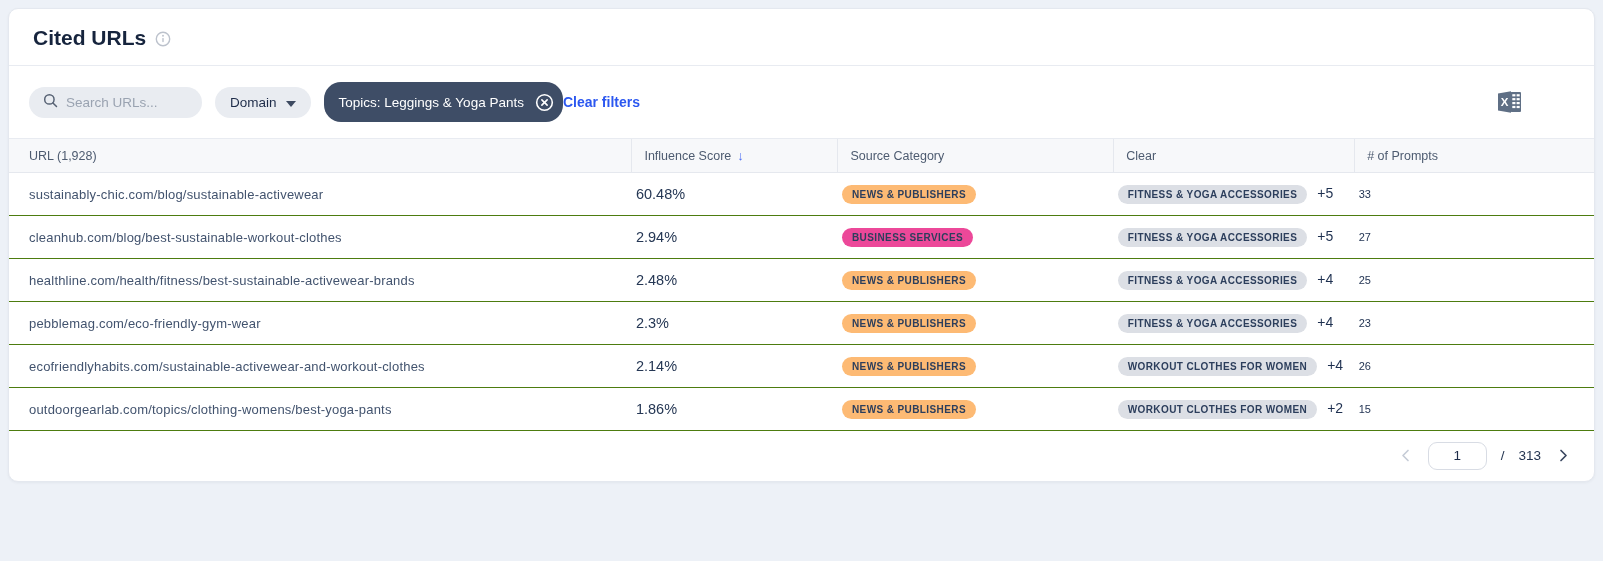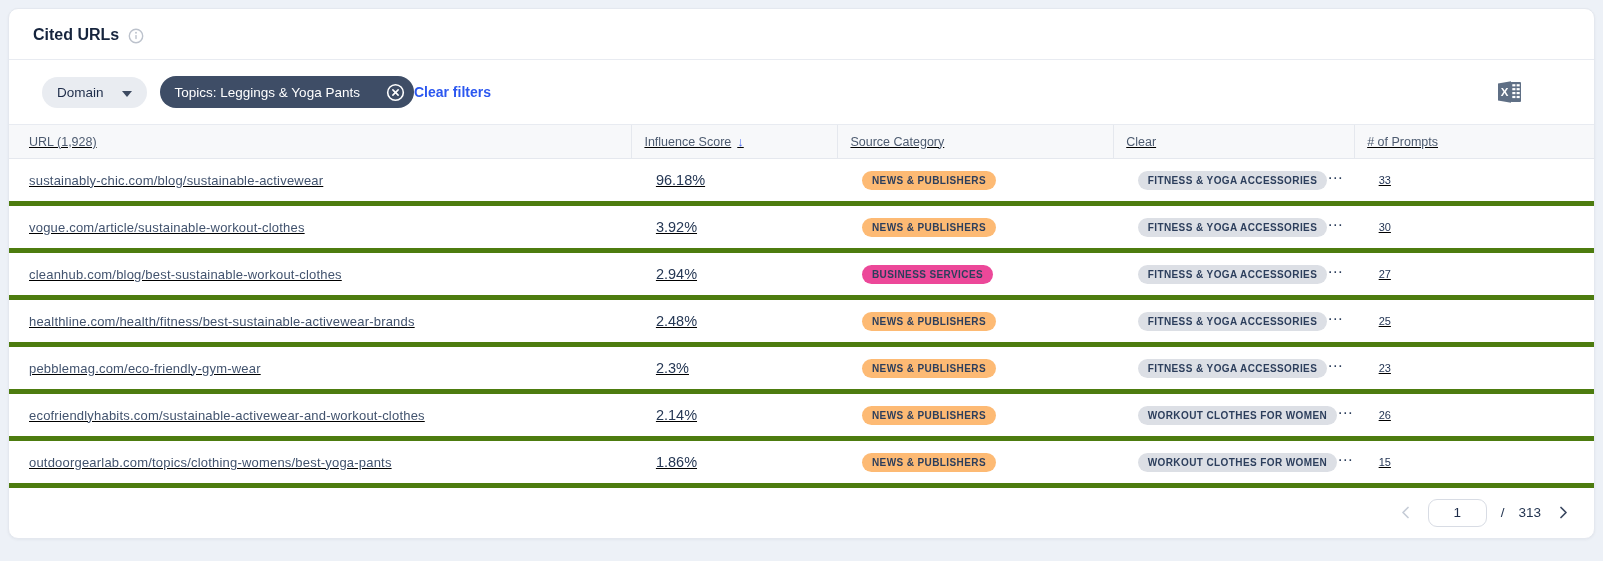--- a/index.html
+++ b/index.html
@@ -12,75 +12,75 @@
     box-shadow: 0 1px 3px rgba(20,35,60,.05);
     overflow: hidden;
     min-width: 1200px;
   }
   
   .card-header {
     display: flex; align-items: center; gap: 9px;
     padding: 17px 24px 15px 24px;
     border-bottom: 1px solid #e8ebf1;
   }
-  .card-title { font-size: 16px; font-weight: 700; color: #16243d; }
+  .card-title { font-size: 21px; font-weight: 700; color: #16243d; }
   .info-icon { display: inline-flex; margin-top: 2px; }
   
   .filter-bar {
     display: flex; align-items: center;
     padding: 16px 20px;
     border-bottom: 1px solid #e8ebf1;
   }
   .search-box {
     display: flex; align-items: center; gap: 8px;
     background: #e9ecf1; border-radius: 16px;
     height: 31px; width: 173px; padding: 0 14px;
   }
   .search-box input {
     border: none; outline: none; background: transparent;
     font-size: 13.5px; color: #1e2c49; width: 100%;
     font-family: "Liberation Sans", sans-serif;
   }
   .search-box input::placeholder { color: #9aa3b1; }
   .domain-btn {
-    display: flex; align-items: center; gap: 18px;
+    display: flex; align-items: center; gap: 9px;
     background: #e9ecf1; border: none; border-radius: 16px;
     height: 31px; padding: 0 15px; margin-left: 13px;
     font-size: 13.5px; color: #1e2c49; cursor: pointer;
     font-family: "Liberation Sans", sans-serif;
   }
   .topic-chip {
-    display: flex; align-items: center; gap: 26px;
+    display: flex; align-items: center; gap: 11px;
     background: #3e4d66; border-radius: 17px;
-    height: 32px; padding: 0 9px 0 15px; margin-left: 13px;
+    height: 40px; padding: 0 9px 0 15px; margin-left: 13px;
     font-size: 13.5px; color: #ffffff; white-space: nowrap;
   }
   .chip-x { display: inline-flex; cursor: pointer; }
   .clear-filters {
     font-size: 14px; font-weight: 700;
     color: #2b57f0; text-decoration: none; cursor: pointer;
   }
   .filter-spacer { flex: 1; }
   .excel-btn { background: none; border: none; cursor: pointer; display: inline-flex; margin-right: 52px; }
   
-  table { width: 100%; border-collapse: collapse; table-layout: fixed; text-decoration: underline; }
+  table { width: 100%; border-collapse: collapse; table-layout: fixed; }
   thead th {
     background: #f7f8fa;
     font-size: 12.5px; font-weight: 400; color: #4d5b70;
     text-align: left; padding: 9px 12px;
     border-bottom: 1px solid #e5e8ee;
     border-right: 1px solid #e5e8ee;
     white-space: nowrap; overflow: hidden;
   }
   thead th:last-child { border-right: none; }
   thead th.col-url { padding-left: 20px; }
   .sort-arrow { color: #4a6cf5; font-size: 13px; margin-left: 6px; }
   tbody td {
-    padding: 11px 24px; height: 41px;
-    border-bottom: 5px solid #4d7c0f;
+    padding: 11px 4px; height: 41px;
+    border-bottom: 1px solid #4d7c0f;
     white-space: nowrap; overflow: hidden; text-overflow: ellipsis;
     vertical-align: middle;
     margin-left: 36px;
   }
   td.cell-url { padding-left: 20px; font-size: 13px; color: #42536e; letter-spacing: .2px; cursor: pointer; }
   td.cell-influence { font-size: 14.5px; color: #253754; }
   td.cell-prompts { font-size: 11px; color: #1e3050; }
   .badge {
     display: inline-block; padding: 4px 10px; border-radius: 10px;
     font-size: 10px; font-weight: 700; letter-spacing: .4px;
@@ -115,20 +115,29 @@
     <span class="info-icon">
       <svg width="16" height="16" viewBox="0 0 16 16">
         <circle cx="8" cy="8" r="6.7" fill="none" stroke="#bcc2cc" stroke-width="1.4"></circle>
         <rect x="7.3" y="6.9" width="1.4" height="4.4" rx="0.7" fill="#bcc2cc"></rect>
         <circle cx="8" cy="4.7" r="0.95" fill="#bcc2cc"></circle>
       </svg>
     </span>
   </div>
 
   <div class="filter-bar">
+    <div class="search-box">
+      <span>
+        <svg width="15" height="15" viewBox="0 0 16 16">
+          <circle cx="6.8" cy="6.8" r="5" fill="none" stroke="#566173" stroke-width="1.6"></circle>
+          <line x1="10.6" y1="10.6" x2="14.4" y2="14.4" stroke="#566173" stroke-width="1.6" stroke-linecap="round"></line>
+        </svg>
+      </span>
+      <input type="text" placeholder="Search URLs..." style="">
+    </div>
 
     <button class="domain-btn">
       <span>Domain</span>
       <span>
         <svg width="10" height="6" viewBox="0 0 10 6">
             <polygon points="0,0 10,0 5,6" fill="#3d4a61"></polygon>
           </svg>
       </span>
     </button>
 
@@ -181,41 +190,30 @@
           <span>Influence Score</span><span class="sort-arrow">↓</span>
         </th>
         <th>Source Category</th>
         <th>Clear</th>
         <th># of Prompts</th>
       </tr>
     </thead>
     <tbody>
     <tr>
       <td class="cell-url">sustainably-chic.com/blog/sustainable-activewear</td>
-      <td class="cell-influence">96.18%</td>
+      <td class="cell-influence">60.48%</td>
       <td>
         <span class="badge mint">NEWS &amp; PUBLISHERS</span>
       </td>
       <td>
         <span class="badge gray">FITNESS &amp; YOGA ACCESSORIES</span><span class="topic-more">+5</span>
       </td>
       <td class="cell-prompts">33</td>
     </tr>
 
-    <tr>
-      <td class="cell-url">vogue.com/article/sustainable-workout-clothes</td>
-      <td class="cell-influence">3.92%</td>
-      <td>
-        <span class="badge mint">NEWS &amp; PUBLISHERS</span>
-      </td>
-      <td>
-        <span class="badge gray">FITNESS &amp; YOGA ACCESSORIES</span><span class="topic-more">+5</span>
-      </td>
-      <td class="cell-prompts">30</td>
-    </tr>
 
     <tr>
       <td class="cell-url">cleanhub.com/blog/best-sustainable-workout-clothes</td>
       <td class="cell-influence">2.94%</td>
       <td>
         <span class="badge lavender">BUSINESS SERVICES</span>
       </td>
       <td>
         <span class="badge gray">FITNESS &amp; YOGA ACCESSORIES</span><span class="topic-more">+5</span>
       </td>

